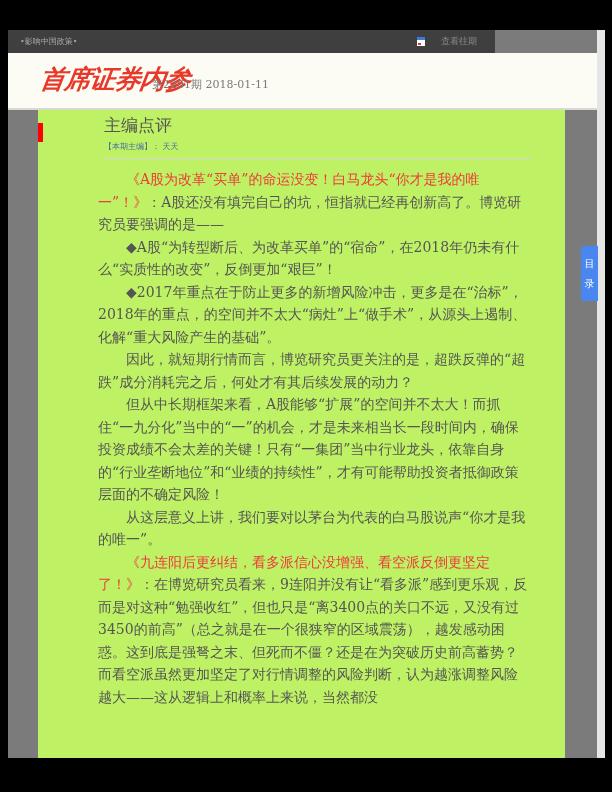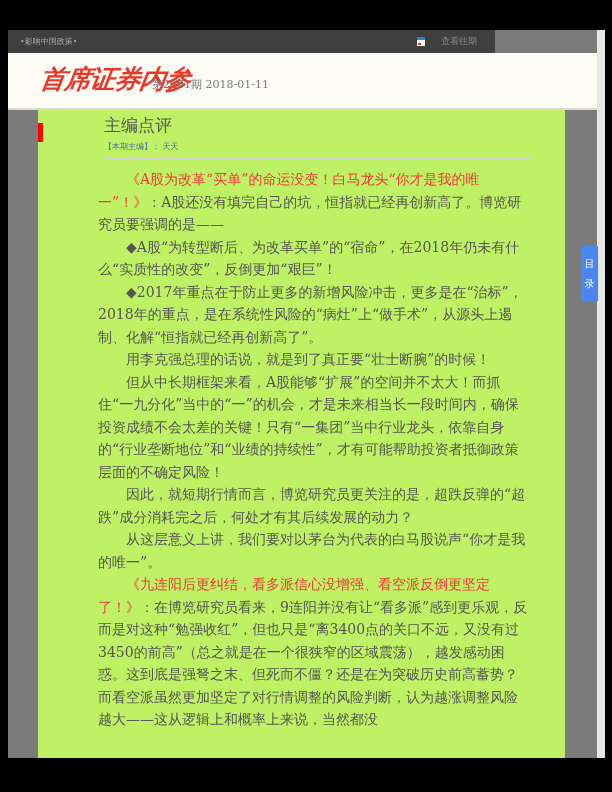--- a/index.html
+++ b/index.html
@@ -73,24 +73,23 @@
     <div class="red-mark"></div>
     <div class="title">主编点评</div>
     <div class="editor">
       <span>【本期主编】：</span>
       <span class="ed-name">天天</span>
     </div>
     <div class="divider"></div>
     <div class="article">
       <p><span class="hl">《A股为改革“买单”的命运没变！白马龙头“你才是我的唯一”！》</span><span>：A股还没有填完自己的坑，恒指就已经再创新高了。博览研究员要强调的是——</span></p>
       <p>◆A股“为转型断后、为改革买单”的“宿命”，在2018年仍未有什么“实质性的改变”，反倒更加“艰巨”！</p>
-      <p>◆2017年重点在于防止更多的新增风险冲击，更多是在“治标”，2018年的重点，是在系统性风险的“病灶”上“做手术”，从源头上遏制、化解“恒指就已经再创新高了”。</p>
-      <p>用李克强总理的话说，就是到了真正要“壮士断腕”的时候！</p>
+      <p>◆2017年重点在于防止更多的新增风险冲击，更多是在“治标”，2018年的重点，的空间并不太大“病灶”上“做手术”，从源头上遏制、化解“重大风险产生的基础”。</p>
+      <p>因此，就短期行情而言，博览研究员更关注的是，超跌反弹的“超跌”成分消耗完之后，何处才有其后续发展的动力？</p>
       <p>但从中长期框架来看，A股能够“扩展”的空间并不太大！而抓住“一九分化”当中的“一”的机会，才是未来相当长一段时间内，确保投资成绩不会太差的关键！只有“一集团”当中行业龙头，依靠自身的“行业垄断地位”和“业绩的持续性”，才有可能帮助投资者抵御政策层面的不确定风险！</p>
-      <p>因此，就短期行情而言，博览研究员更关注的是，超跌反弹的“超跌”成分消耗完之后，何处才有其后续发展的动力？</p>
       <p>从这层意义上讲，我们要对以茅台为代表的白马股说声“你才是我的唯一”。</p>
       <p><span class="hl">《九连阳后更纠结，看多派信心没增强、看空派反倒更坚定了！》</span><span>：在博览研究员看来，9连阳并没有让“看多派”感到更乐观，反而是对这种“勉强收红”，但也只是“离3400点的关口不远，又没有过3450的前高”（总之就是在一个很狭窄的区域震荡），越发感动困惑。这到底是强弩之末、但死而不僵？还是在为突破历史前高蓄势？而看空派虽然更加坚定了对行情调整的风险判断，认为越涨调整风险越大——这从逻辑上和概率上来说，当然都没</span></p>
     </div>
   </div>
 
   <div class="scroll-track"></div>
 </div>
 
 <div class="toc-tab">
   <span>目</span>

